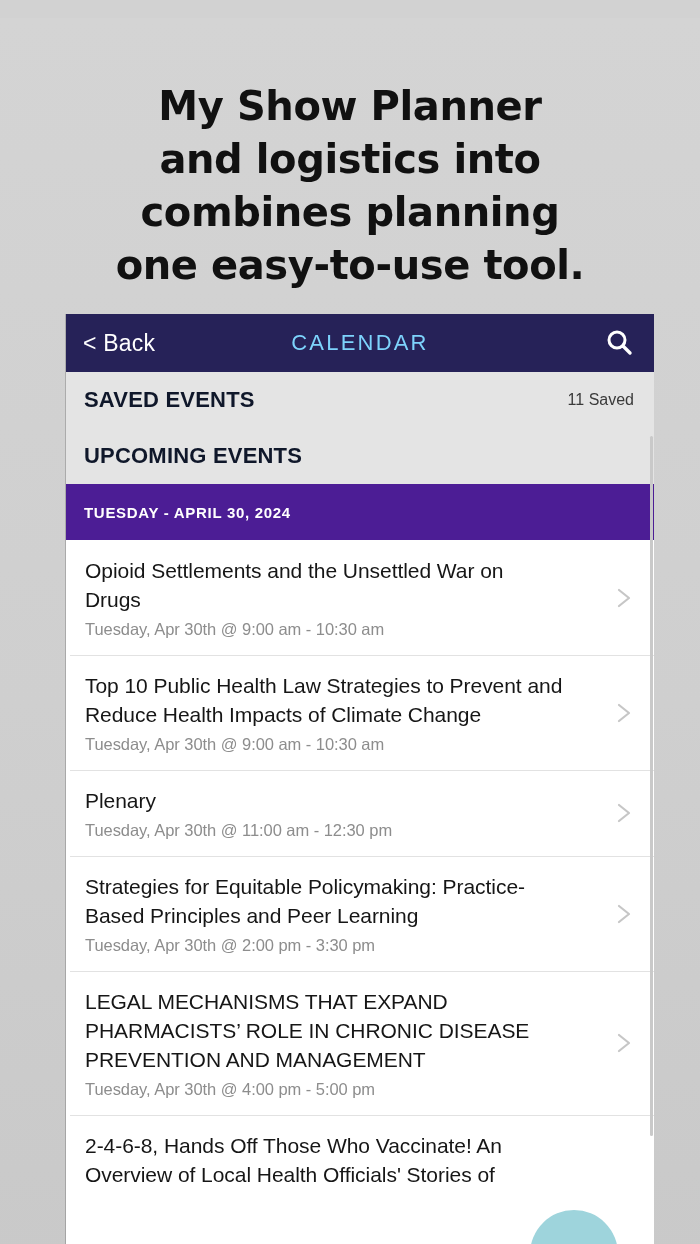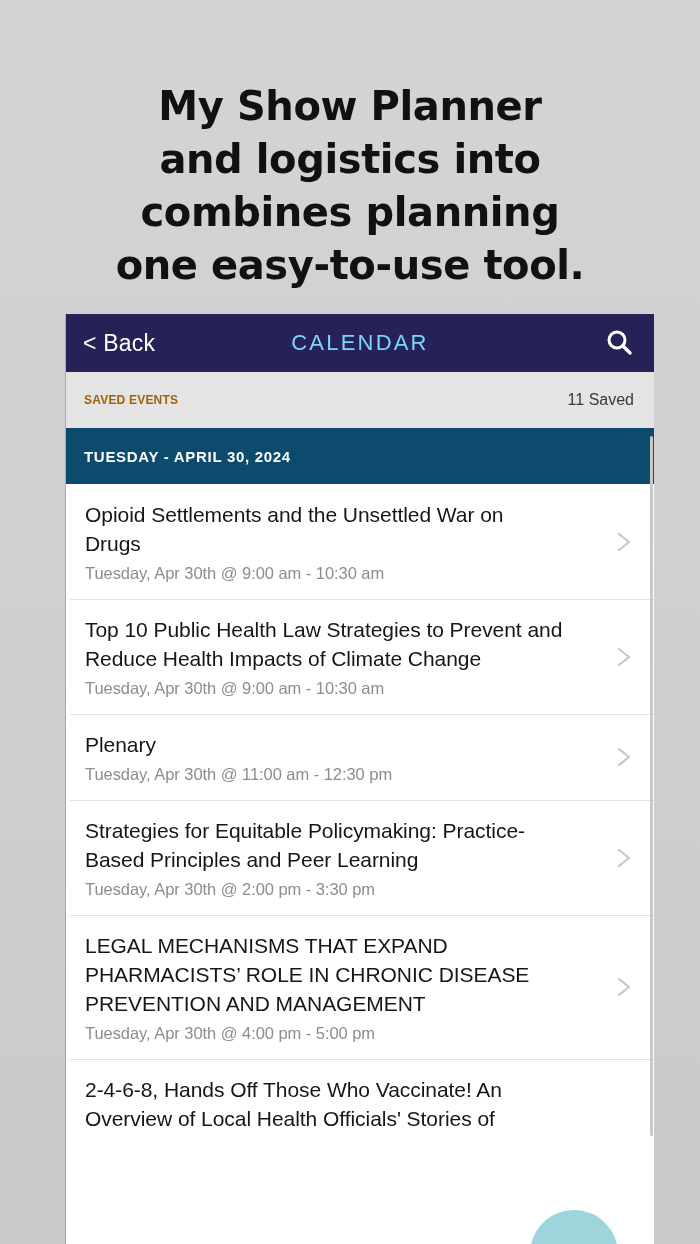--- a/index.html
+++ b/index.html
@@ -76,35 +76,35 @@
   .tabs-panel { background:#e4e4e4; }
   .tab-row {
     position:relative;
     height:56px;
     display:flex;
     align-items:center;
     padding:0 18px;
     cursor:pointer;
   }
   .tab-label {
-    font-size:12px;
+    font-size:22px;
     font-weight:700;
-    color:#a16207;
+    color:#0f172a;
     letter-spacing:0.2px;
   }
   .tab-meta {
     position:absolute; right:20px;
     font-size:16px;
     color:#3a3a3a;
     font-weight:400;
   }
 
   
   .day-header {
-    background:#0c4a6e;
+    background:#4c1d95;
     height:56px;
     display:flex;
     align-items:center;
     padding:0 18px;
   }
   .day-header span {
     color:#ffffff;
     font-size:15px;
     font-weight:700;
     letter-spacing:0.7px;
@@ -186,20 +186,23 @@
           <line x1="19" y1="18" x2="26" y2="25" stroke="#ffffff" stroke-width="3.4" stroke-linecap="round"></line>
         </svg>
       </div>
     </div>
 
     <div class="tabs-panel">
       <div class="tab-row">
         <span class="tab-label">SAVED EVENTS</span>
         <span class="tab-meta">11 Saved</span>
       </div>
+      <div class="tab-row">
+        <span class="tab-label">UPCOMING EVENTS</span>
+      </div>
     </div>
 
     <div class="day-header">
       <span>TUESDAY - APRIL 30, 2024</span>
     </div>
 
     <div class="event">
       <div class="event-title">Opioid Settlements and the Unsettled War on Drugs</div>
       <div class="event-time">Tuesday, Apr 30th @ 9:00 am - 10:30 am</div>
       <span class="chevron">

